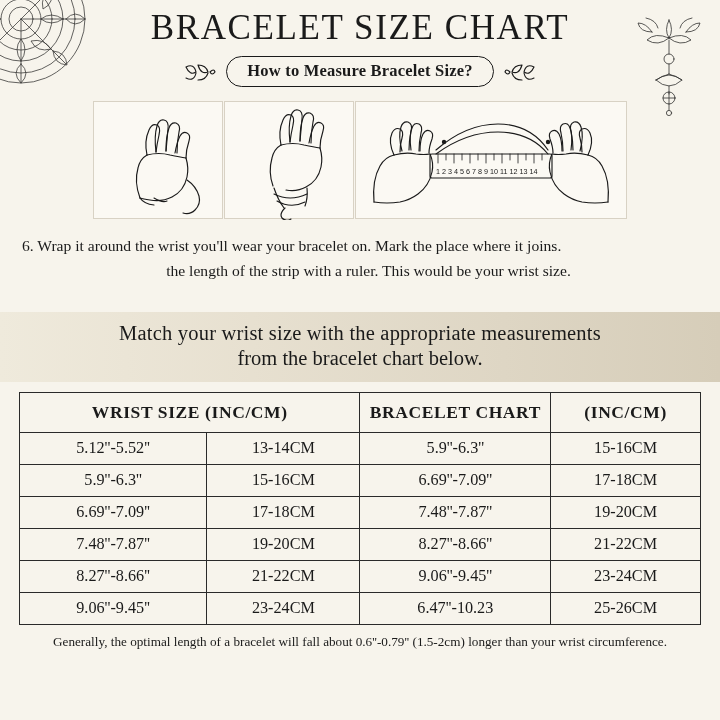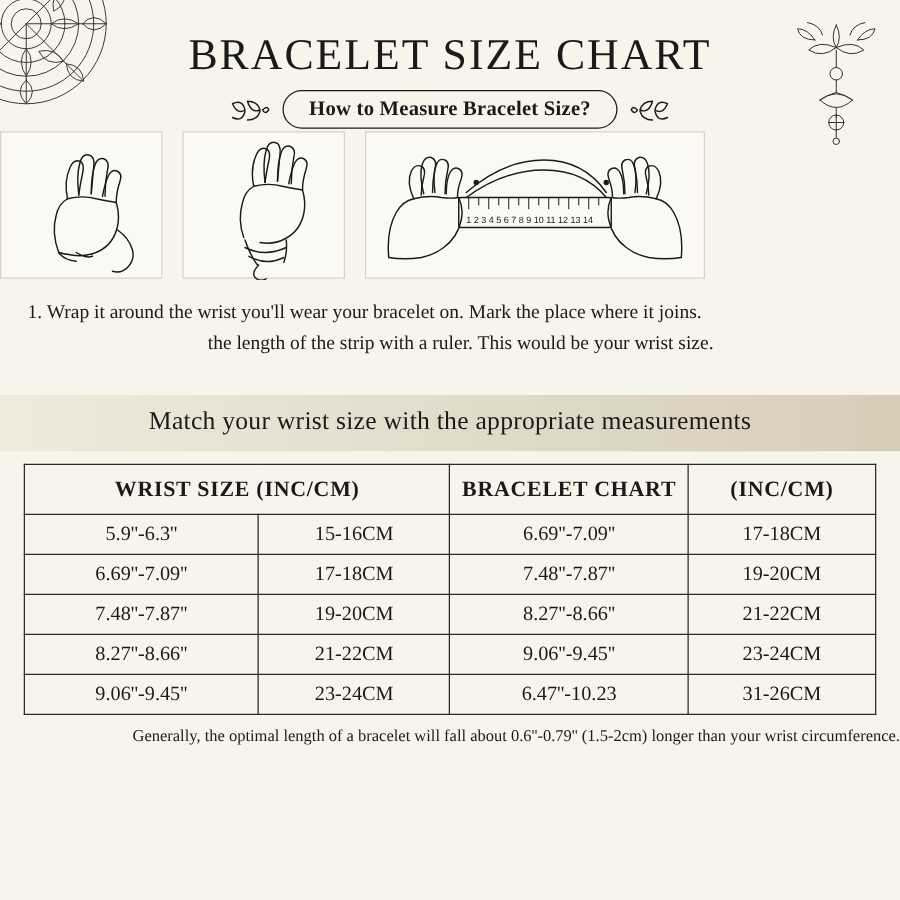--- a/index.html
+++ b/index.html
@@ -40,21 +40,21 @@
     height: 112px;
     opacity: .9;
     pointer-events: none;
   }
 
   
   .title {
     text-align: center;
     font-size: 35px;
     letter-spacing: 1.6px;
-    padding-top: 24px;
+    padding-top: 8px;
     font-weight: normal;
     font-family: "Liberation Serif", serif;
   }
 
   
   .subtitle-row {
     display: flex;
     align-items: center;
     justify-content: center;
     gap: 10px;
@@ -70,22 +70,23 @@
     padding: 4px 20px 5px 20px;
     font-size: 16.5px;
     font-weight: bold;
     letter-spacing: .2px;
     background: transparent;
   }
 
   
   .illus-row {
     display: flex;
-    gap: 16px;
-    margin-top: 2px;
+    justify-content: center;
+    gap: 1px;
+    margin-top: 14px;
   }
   .illus {
     border: 1px solid #d8d2c4;
     background: #fbf9f3;
     box-sizing: border-box;
   }
   .illus.small { width: 130px; height: 118px; }
   .illus.wide  { width: 272px; height: 118px; }
   .illus svg { display: block; }
 
@@ -138,21 +139,21 @@
     font-size: 16.2px;
     padding: 6px 2px;
   }
   col.c1 { width: 27.5%; }
   col.c2 { width: 22.5%; }
   col.c3 { width: 28%; }
   col.c4 { width: 22%; }
 
   
   .footnote {
-    text-align: right;
+    text-align: center;
     font-size: 13.2px;
     margin-top: 9px;
     font-family: "Liberation Serif", serif;
   }
 
   .ink { stroke: #1a1a1a; fill: none; stroke-width: 1.15; stroke-linecap: round; stroke-linejoin: round; }
   .ink-thin { stroke: #1a1a1a; fill: none; stroke-width: .8; stroke-linecap: round; }
   .ink-fill { fill: #1a1a1a; }
 </style>
 </head>
@@ -309,44 +310,51 @@
           <path d="M206 49 q0 -11 -3 -17 q-3 -5 -7 -3 q-4 2 -2 8 q3 8 3 14"></path>
           <path d="M196 52 q-4 9 -2 18 q3 14 14 22 q8 6 18 8 q13 2 26 0"></path>
           <path d="M232 53 q-12 -3 -22 -1 q-8 1 -14 0"></path>
         </g>
         <text x="80" y="72" font-family="Liberation Sans, sans-serif" font-size="7.2" fill="#1a1a1a">1 2 3 4 5 6 7 8 9 10 11 12 13 14</text>
       </svg>
     </div>
   </div>
 
   <div class="steps">
-    <span class="step">1. Wrap it around the wrist you'll wear your bracelet on. Mark the place where it joins.</span>
+    <span class="step">6. Wrap it around the wrist you'll wear your bracelet on. Mark the place where it joins.</span>
     <span class="step-3-cont">the length of the strip with a ruler. This would be your wrist size.</span>
   </div>
 
   <div class="banner">
     <span class="l1">Match your wrist size with the appropriate measurements</span>
+    <span class="l2">from the bracelet chart below.</span>
   </div>
 
   <table class="size-table">
     <colgroup>
       <col class="c1">
         <col class="c2">
         <col class="c3">
         <col class="c4">
     </colgroup>
     <thead>
       <tr>
         <th colspan="2">WRIST SIZE (INC/CM)</th>
         <th>BRACELET CHART</th>
         <th>(INC/CM)</th>
       </tr>
     </thead>
     <tbody>
       <tr>
+        <td>5.12''-5.52''</td>
+        <td>13-14CM</td>
+        <td>5.9''-6.3''</td>
+        <td>15-16CM</td>
+      </tr>
+      <tr>
         <td>5.9''-6.3''</td>
         <td>15-16CM</td>
         <td>6.69''-7.09''</td>
         <td>17-18CM</td>
       </tr>
       <tr>
         <td>6.69''-7.09''</td>
         <td>17-18CM</td>
         <td>7.48''-7.87''</td>
         <td>19-20CM</td>
@@ -360,20 +368,20 @@
       <tr>
         <td>8.27''-8.66''</td>
         <td>21-22CM</td>
         <td>9.06''-9.45''</td>
         <td>23-24CM</td>
       </tr>
       <tr>
         <td>9.06''-9.45''</td>
         <td>23-24CM</td>
         <td>6.47''-10.23</td>
-        <td>31-26CM</td>
+        <td>25-26CM</td>
       </tr>
     </tbody>
   </table>
 
   <div class="footnote">Generally, the optimal length of a bracelet will fall about 0.6''-0.79'' (1.5-2cm) longer than your wrist circumference.</div>
 
 </div>
 
 </body></html>

